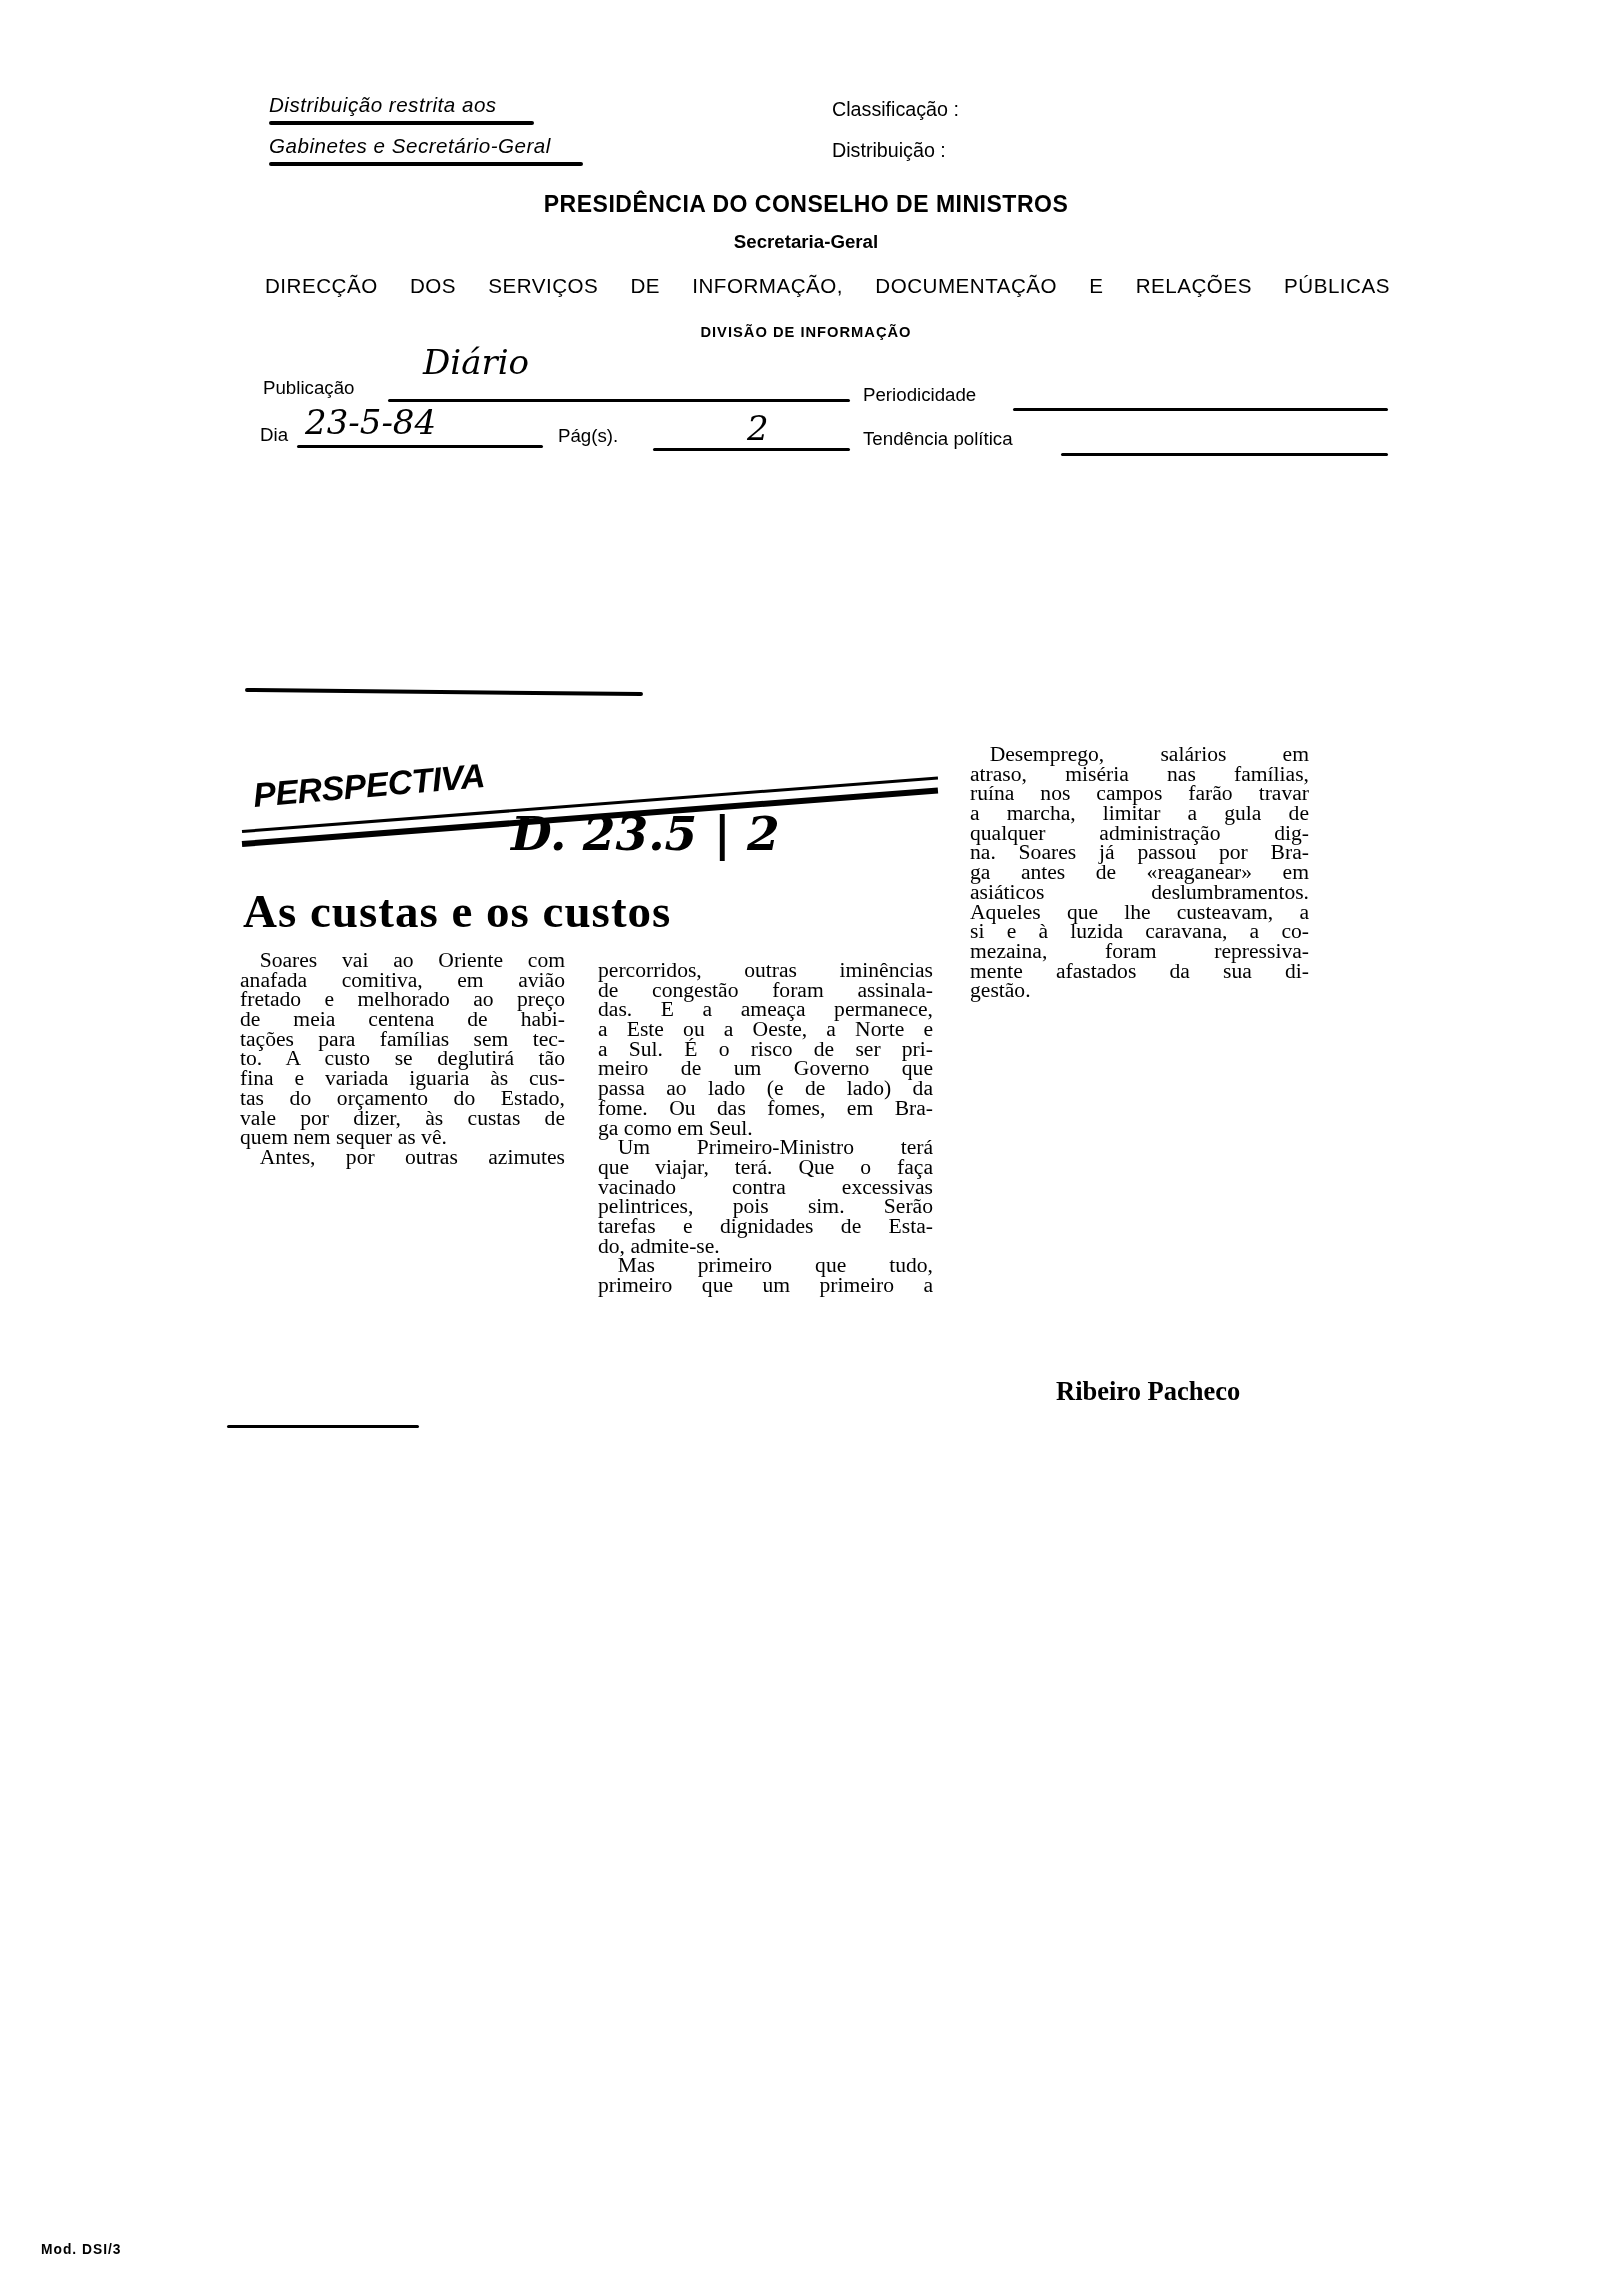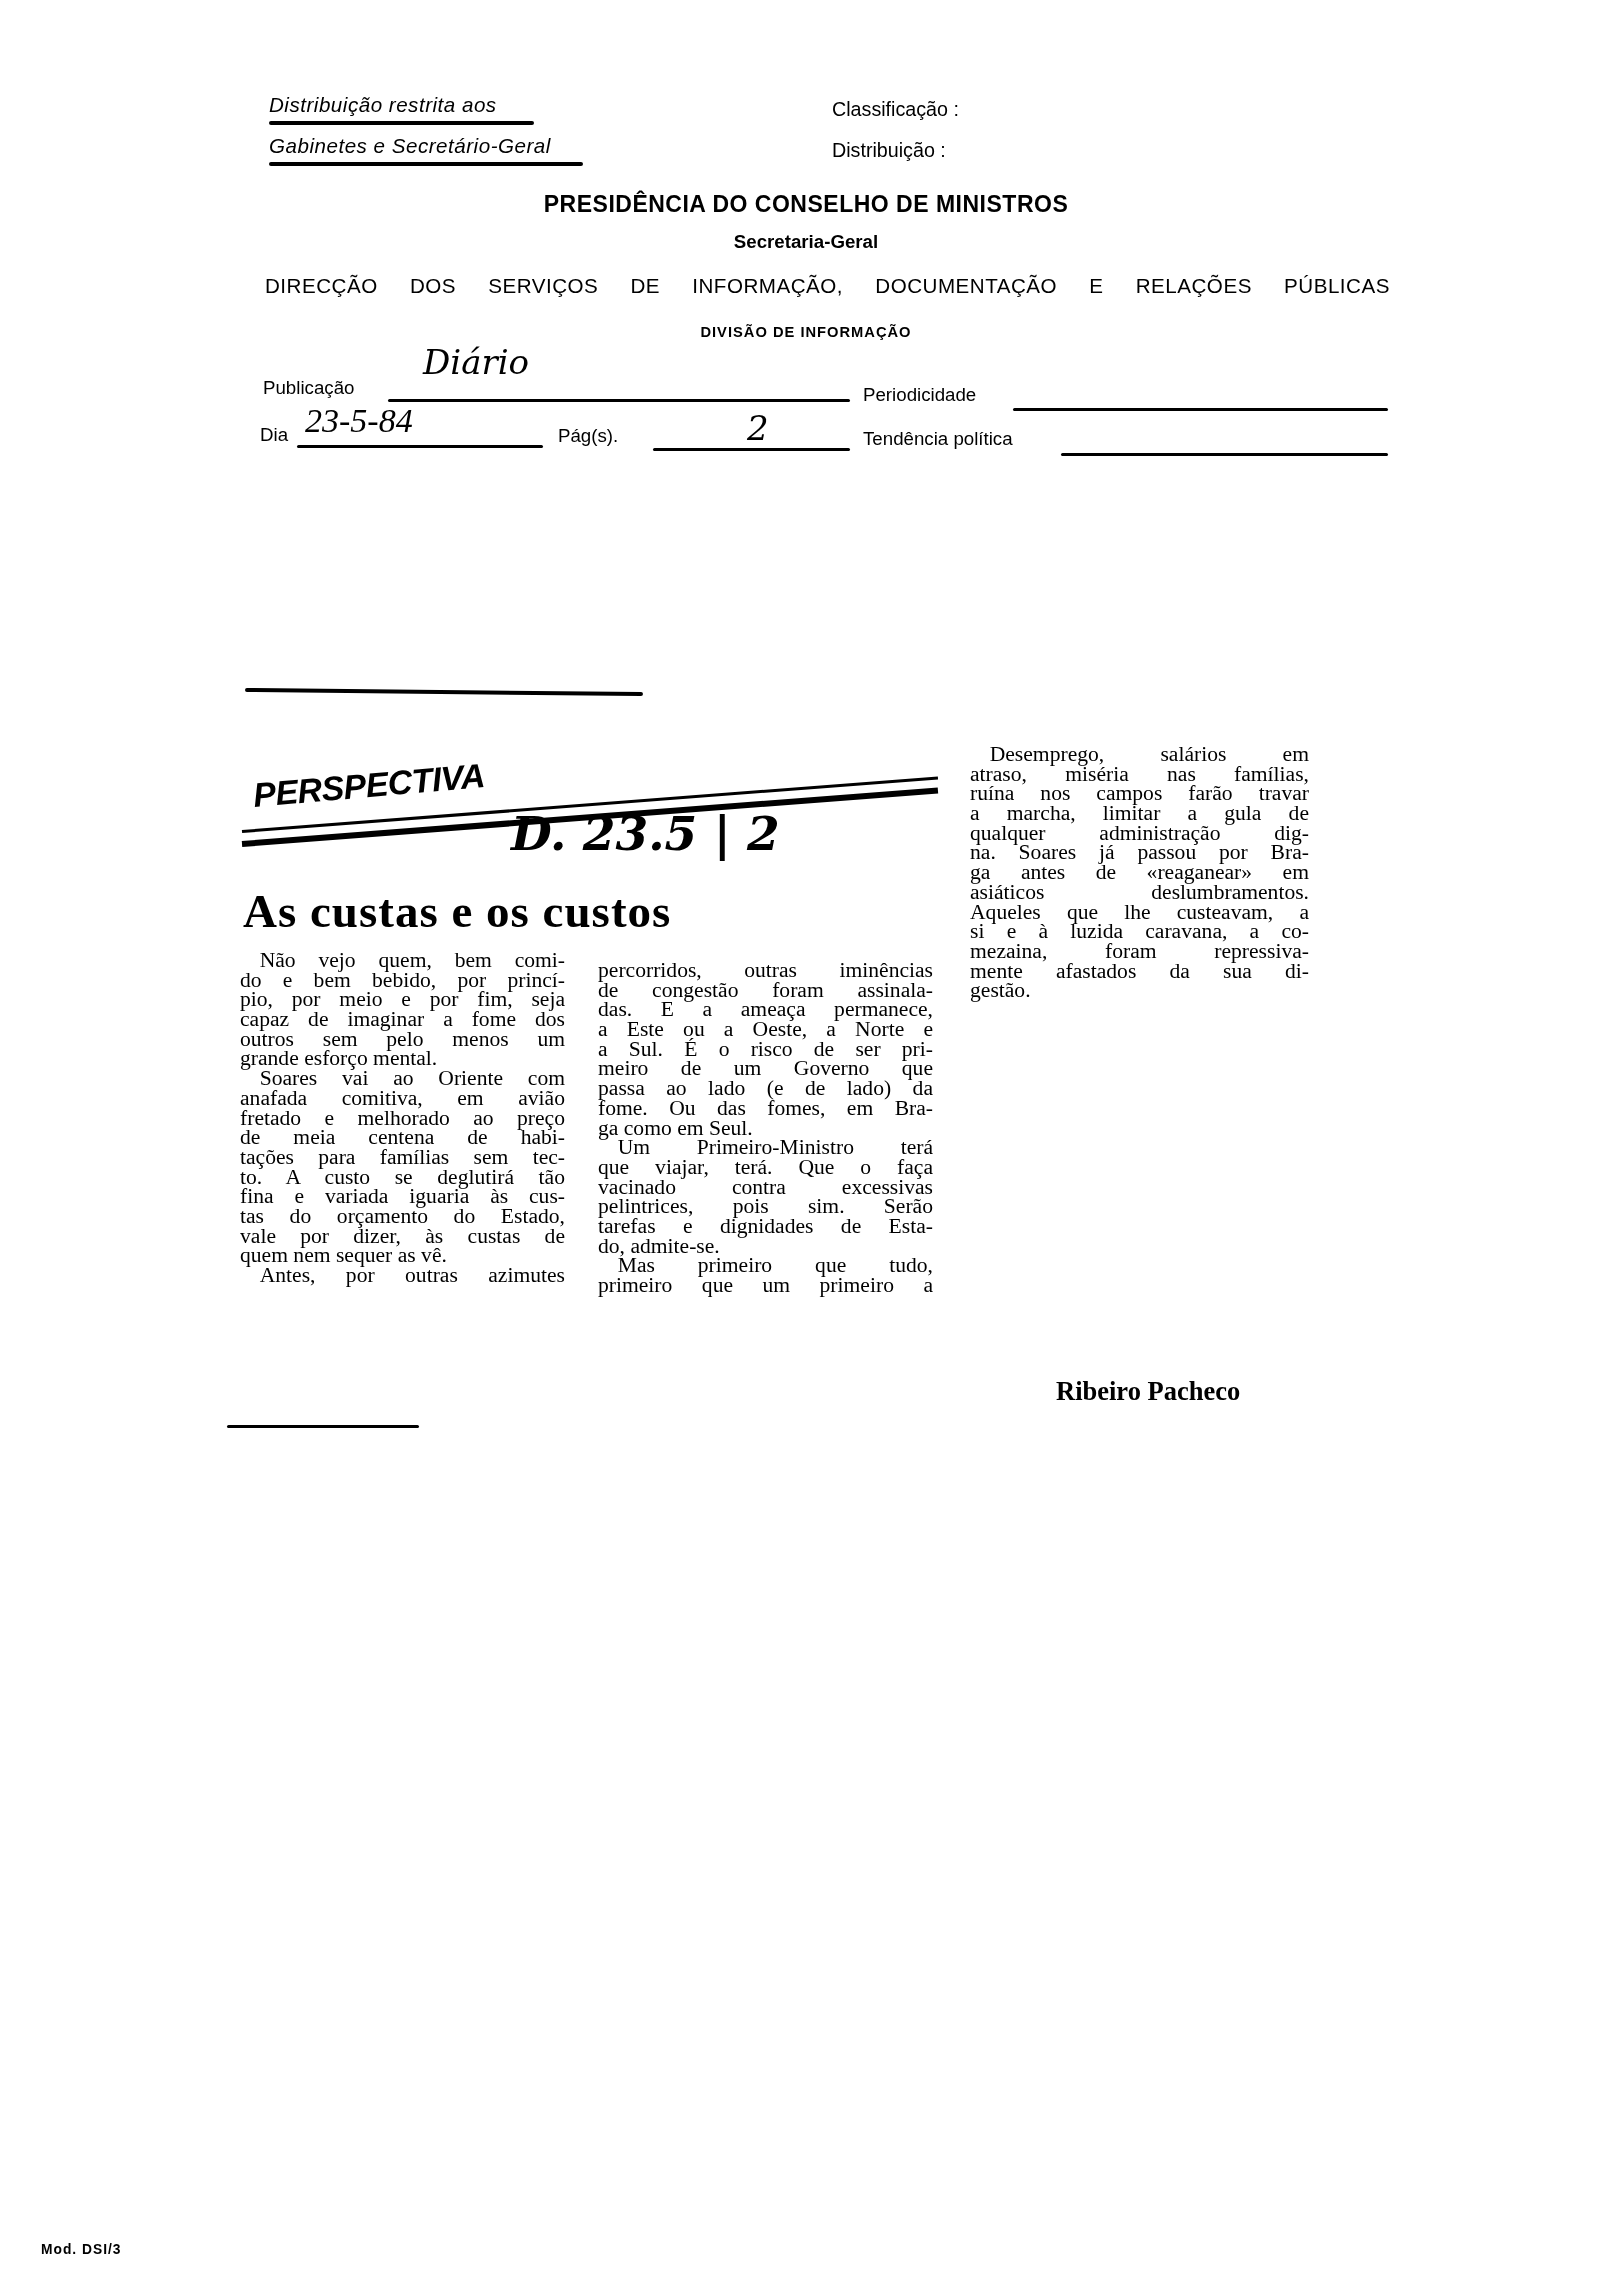--- a/index.html
+++ b/index.html
@@ -62,47 +62,39 @@
 
 <div class="abs sans form-label" style="left:263px; top:377px;">Publicação</div>
 <div class="abs form-line" style="left:388px; top:399px; width:462px;"></div>
 <div class="abs hand" style="left:423px; top:342px;">Diário</div>
 
 <div class="abs sans form-label" style="left:863px; top:384px;">Periodicidade</div>
 <div class="abs form-line" style="left:1013px; top:408px; width:375px;"></div>
 
 <div class="abs sans form-label" style="left:260px; top:424px;">Dia</div>
 <div class="abs form-line" style="left:297px; top:445px; width:246px;"></div>
-<div class="abs hand" style="left:305px; top:402px;font-family:Liberation Serif, serif;">23-5-84</div>
+<div class="abs hand" style="left:305px; top:402px;">23-5-84</div>
 
 <div class="abs sans form-label" style="left:558px; top:425px;">Pág(s).</div>
 <div class="abs form-line" style="left:653px; top:448px; width:197px;"></div>
 <div class="abs hand" style="left:747px; top:408px;">2</div>
 
 <div class="abs sans form-label" style="left:863px; top:428px;">Tendência política</div>
 <div class="abs form-line" style="left:1061px; top:453px; width:327px;"></div>
 
 <div class="abs rule" style="left:245px; top:690px; width:398px; transform:rotate(0.6deg);"></div>
 
 <div class="abs perspectiva" style="left:255px; top:776px;">PERSPECTIVA</div>
 <div class="abs diag-thin" style="left:242px; top:830px; width:698px; transform:rotate(-4.4deg);"></div>
 <div class="abs diag" style="left:242px; top:841px; width:698px; transform:rotate(-4.4deg);"></div>
 <div class="abs hand" style="left:511px; top:806px; font-size:47px; font-weight:bold;text-align:right;">D. 23.5 | 2</div>
 
 <h1 class="abs headline" style="left:243px; top:884px; margin:0;">As custas e os custos</h1>
 
 <div class="abs col" style="left:240px; top:951px; width:325px;">
-  <p>
-    <span class="line-text" style="padding-left:19.7px">Não vejo quem, bem comi-</span>
-    <span class="line-text">do e bem bebido, por princí-</span>
-    <span class="line-text">pio, por meio e por fim, seja</span>
-    <span class="line-text">capaz de imaginar a fome dos</span>
-    <span class="line-text">outros sem pelo menos um</span>
-    <span class="line-text last">grande esforço mental.</span>
-  </p>
   <p>
     <span class="line-text" style="padding-left:19.7px">Soares vai ao Oriente com</span>
     <span class="line-text">anafada comitiva, em avião</span>
     <span class="line-text">fretado e melhorado ao preço</span>
     <span class="line-text">de meia centena de habi-</span>
     <span class="line-text">tações para famílias sem tec-</span>
     <span class="line-text">to. A custo se deglutirá tão</span>
     <span class="line-text">fina e variada iguaria às cus-</span>
     <span class="line-text">tas do orçamento do Estado,</span>
     <span class="line-text">vale por dizer, às custas de</span>

